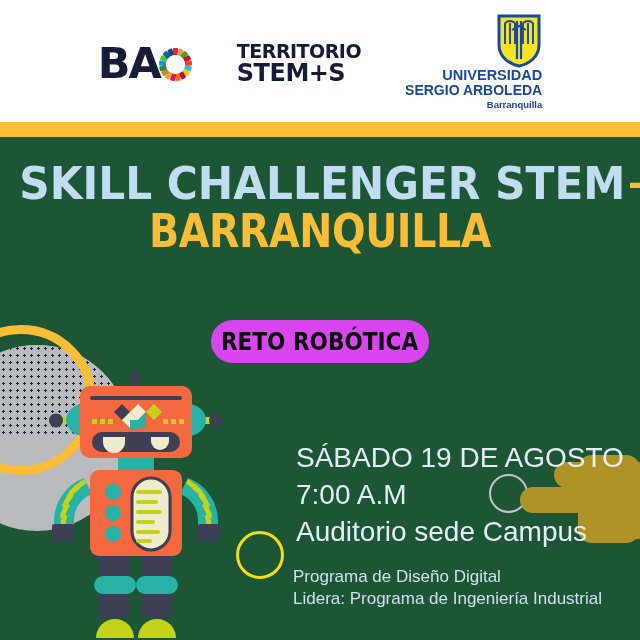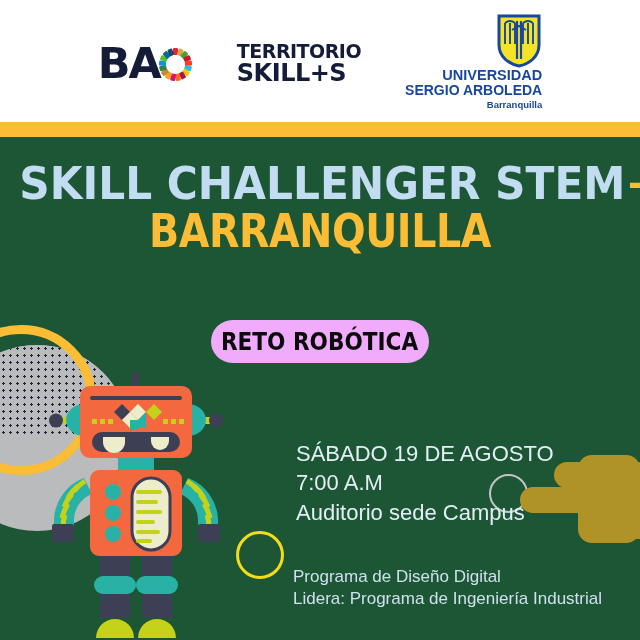--- a/index.html
+++ b/index.html
@@ -226,21 +226,21 @@
     text-align: center;
     font-family: "Liberation Sans", sans-serif;
     font-size: 25.5px;
     color: #dce9f5;
     z-index: 6;
   }
   .pill {
     position: absolute;
     left: 211px; top: 183px;
     width: 218px; height: 43px;
-    background: #f0abfc;
+    background: #d946ef;
     border-radius: 22px;
     display: flex;
     align-items: center;
     justify-content: center;
     z-index: 6;
   }
   .pill-text {
     font-family: "DejaVu Sans", sans-serif;
     font-weight: bold;
     font-size: 24px;
@@ -251,21 +251,21 @@
   }
 
   
   .event {
     position: absolute;
     left: 296px; top: 302px;
     z-index: 6;
   }
   .event div {
     font-family: "Liberation Sans", sans-serif;
-    font-size: 22px;
+    font-size: 28px;
     color: #e3eef7;
     line-height: 1.33;
     white-space: nowrap;
   }
   .credits {
     position: absolute;
     left: 293px; top: 429px;
     z-index: 6;
   }
   .credits div {
@@ -308,21 +308,21 @@
             <span class="seg" style="background: rgb(253, 157, 36); transform: rotate(211.765deg) translateY(-13px);"></span>
             <span class="seg" style="background: rgb(191, 139, 46); transform: rotate(232.941deg) translateY(-13px);"></span>
             <span class="seg" style="background: rgb(63, 126, 68); transform: rotate(254.118deg) translateY(-13px);"></span>
             <span class="seg" style="background: rgb(10, 151, 217); transform: rotate(275.294deg) translateY(-13px);"></span>
             <span class="seg" style="background: rgb(86, 192, 43); transform: rotate(296.471deg) translateY(-13px);"></span>
             <span class="seg" style="background: rgb(0, 104, 157); transform: rotate(317.647deg) translateY(-13px);"></span>
             <span class="seg" style="background: rgb(25, 72, 106); transform: rotate(338.824deg) translateY(-13px);"></span>
           </span>
         <span class="bao-stem">
           <span class="l1">TERRITORIO</span>
-          <span class="l2">SKILL+S</span>
+          <span class="l2">STEM+S</span>
         </span>
       </div>
     </div>
 
     <div class="logo-usa">
       <span class="shield-wrap">
         <svg width="46" height="54" viewBox="0 0 46 54">
           <path d="M3 2 H43 V31 C43 43 33 50 23 52 C13 50 3 43 3 31 Z" fill="#f5e425" stroke="#17479e" stroke-width="3"></path>
           <g stroke="#17479e" stroke-width="1.9" fill="none">
             <path d="M9 9 V30"></path>

